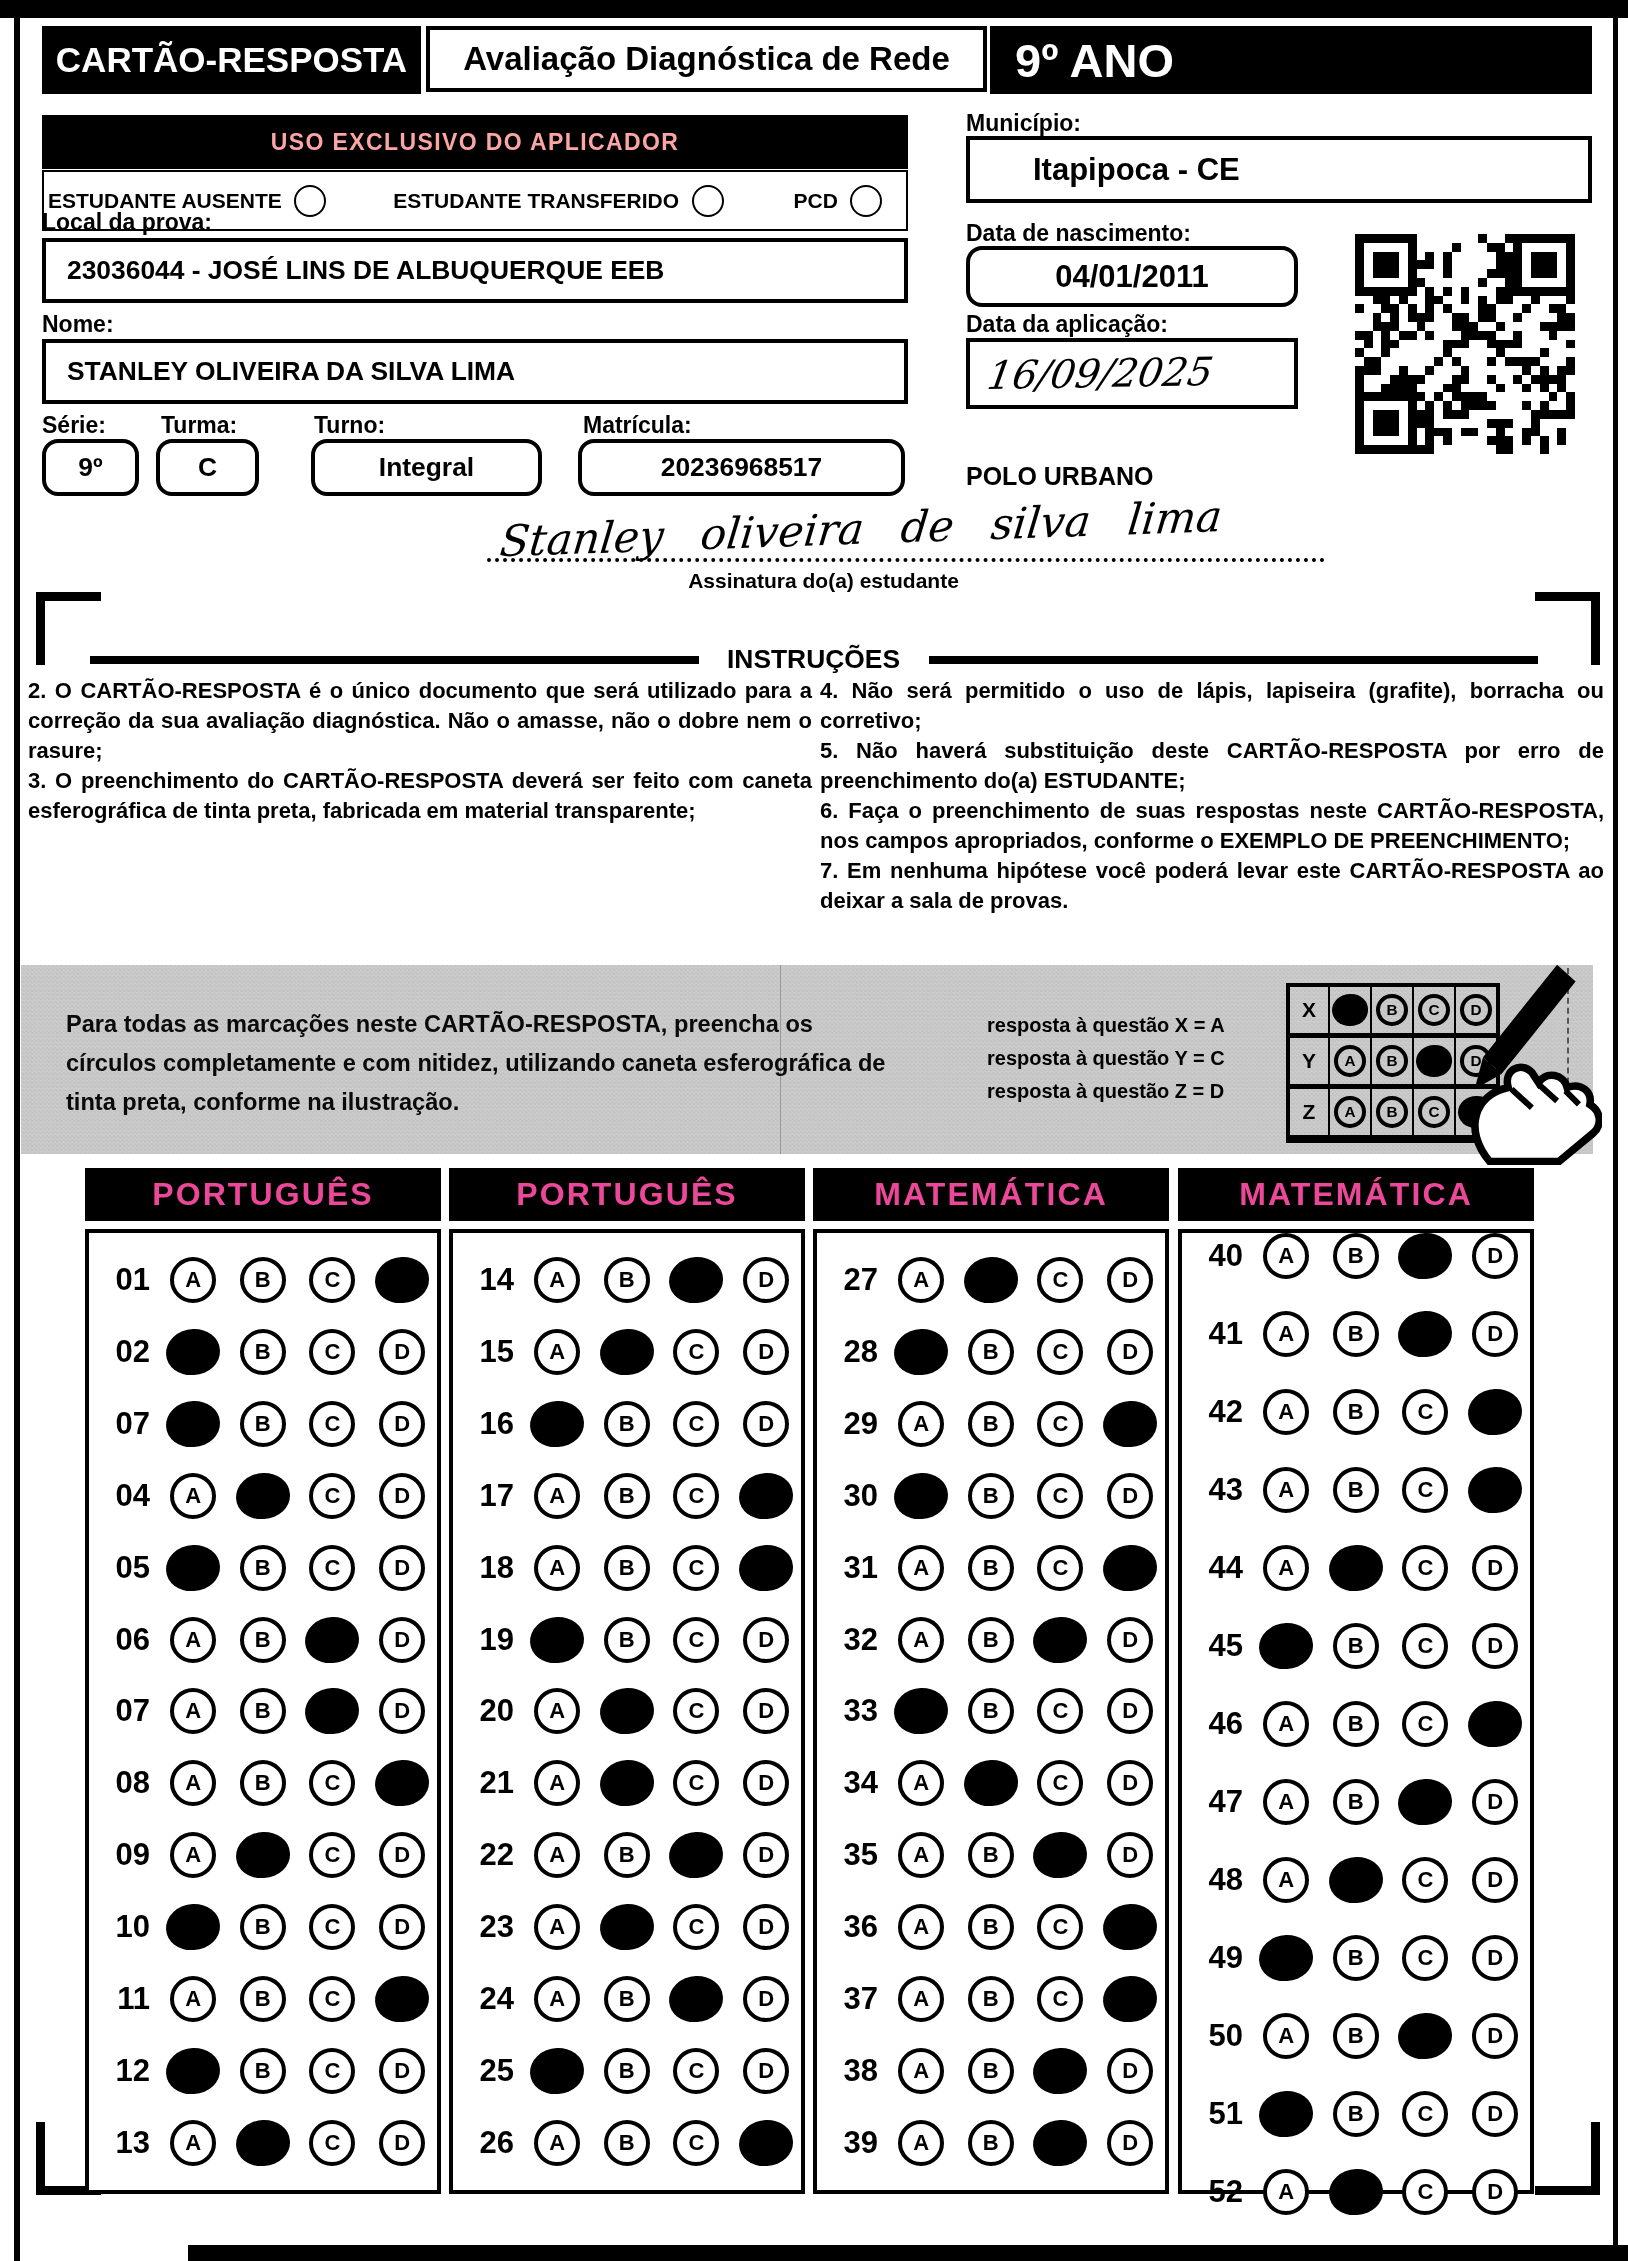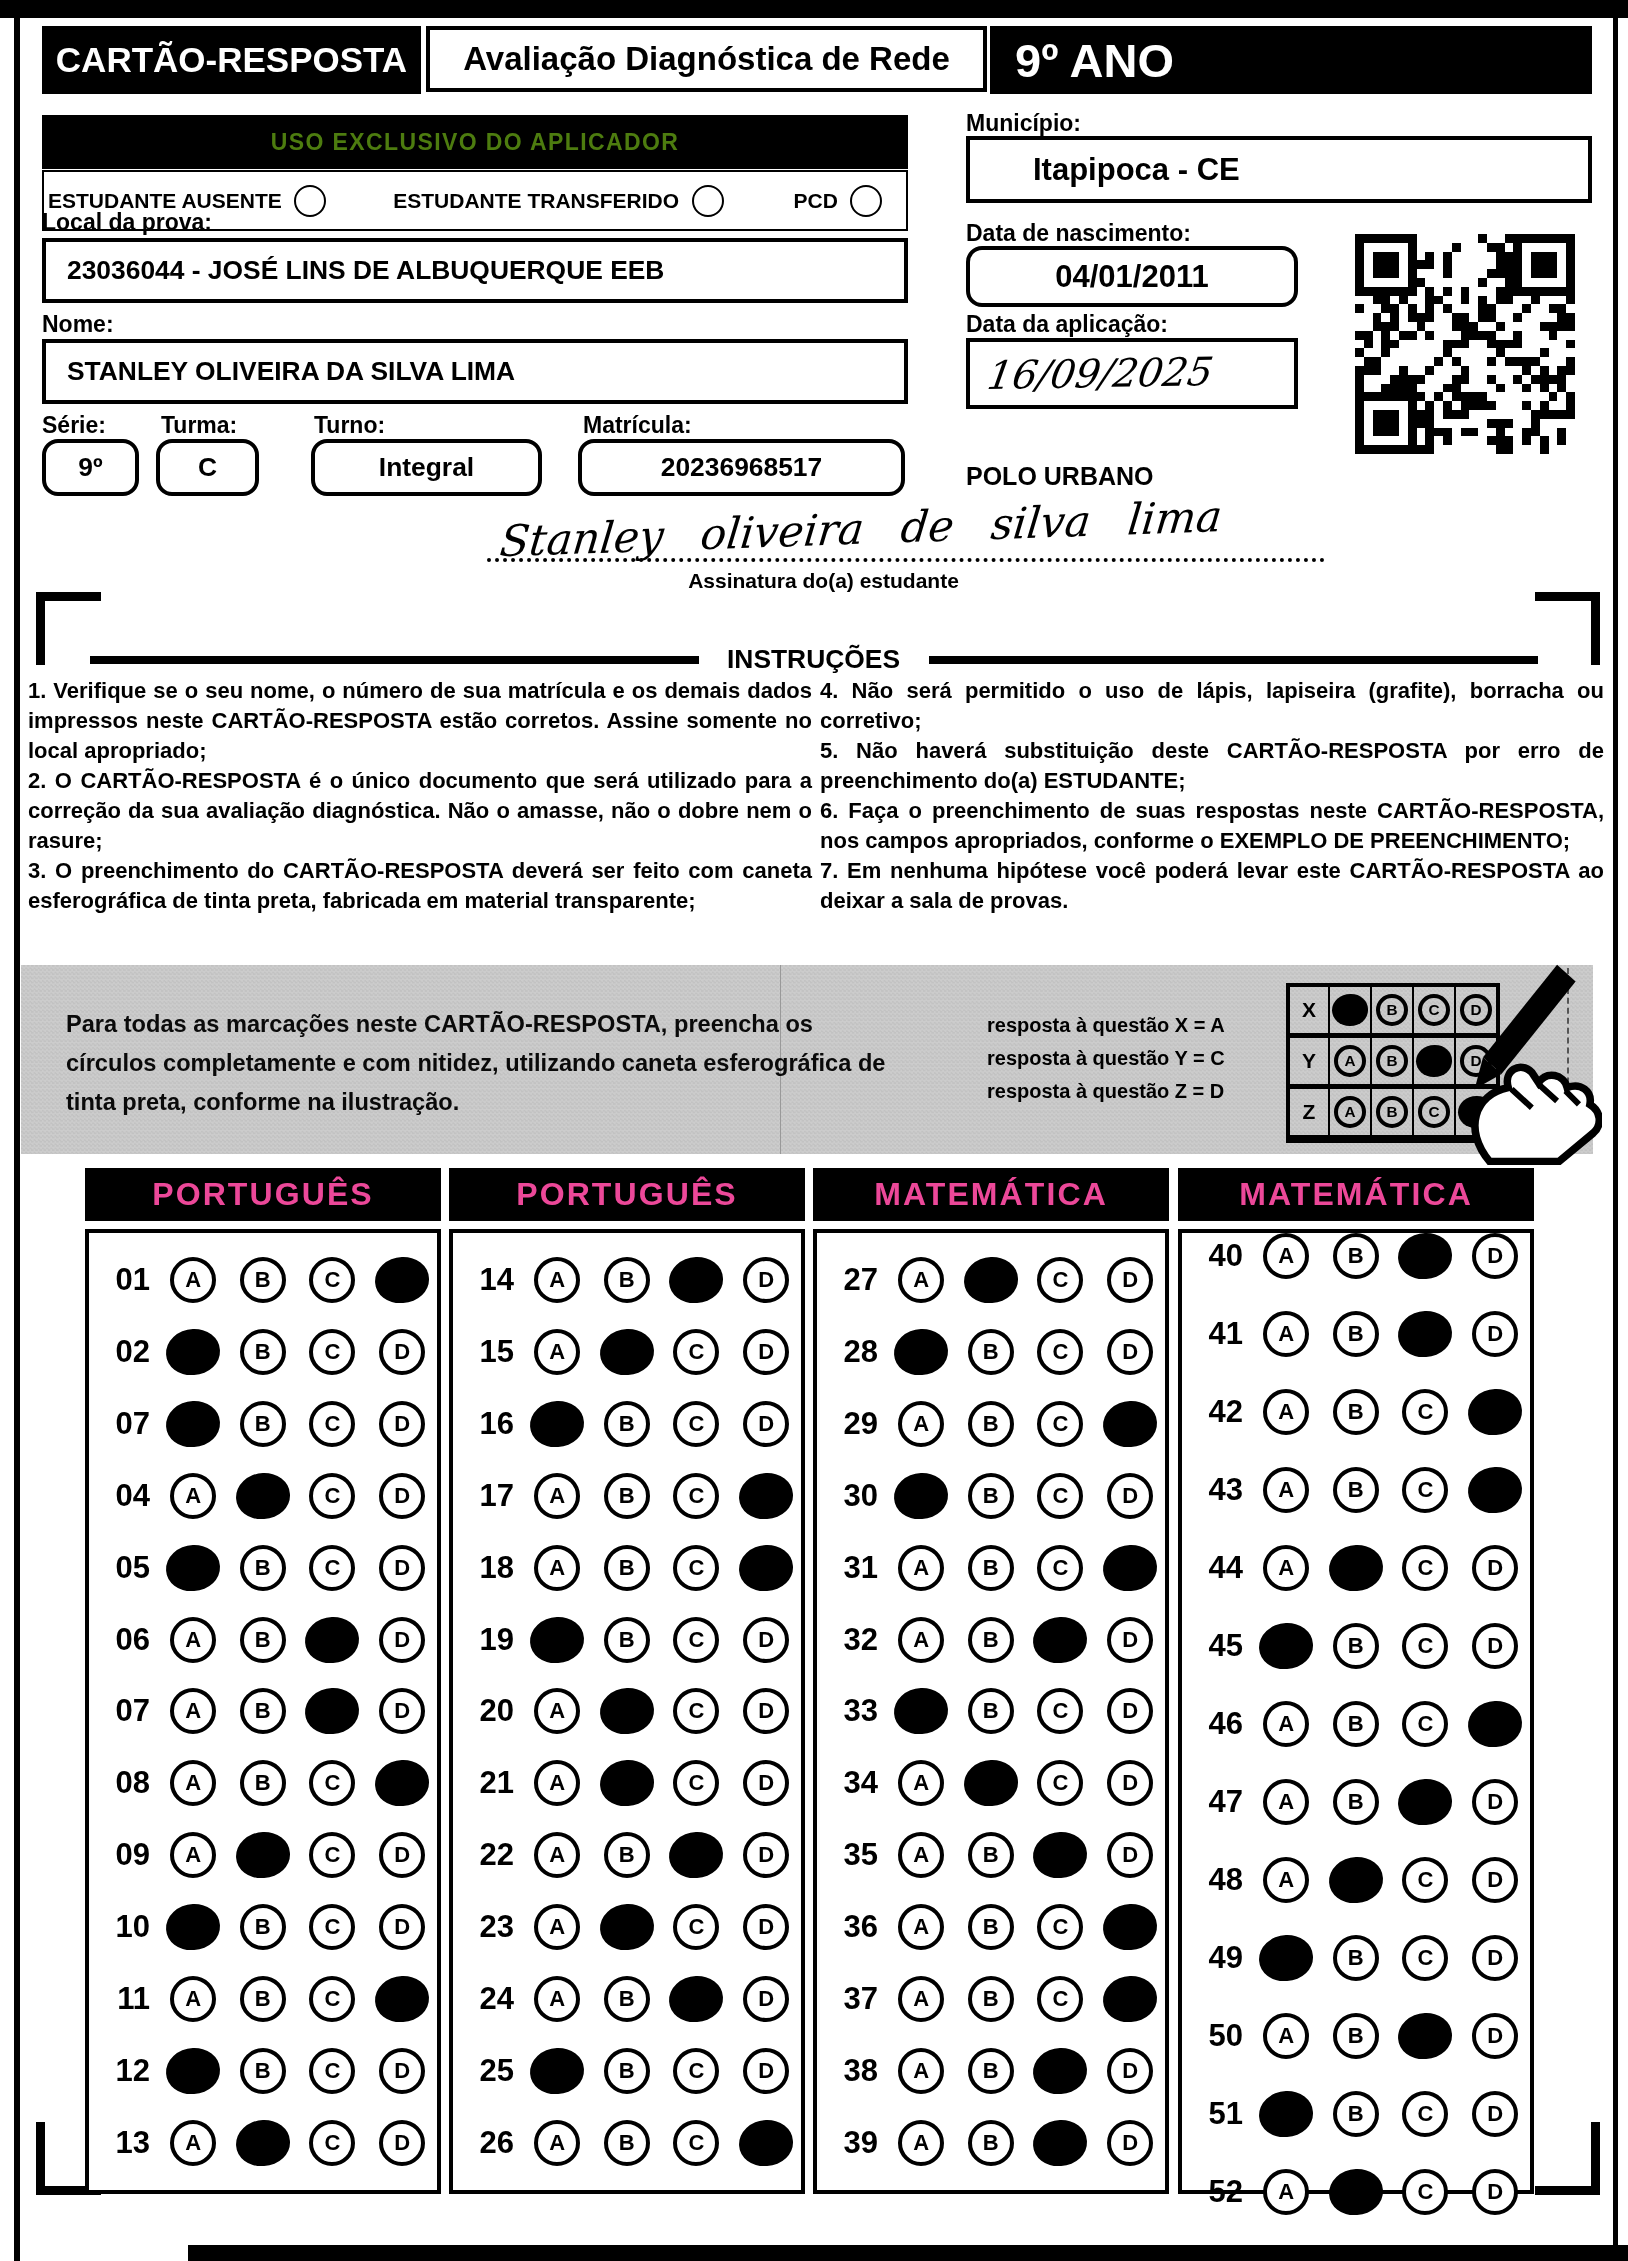--- a/index.html
+++ b/index.html
@@ -21,21 +21,21 @@
 
   
   .title-box{left:42px;top:26.4px;width:379px;height:68px;background:#000;color:#fff;
     display:flex;align-items:center;justify-content:center;font-weight:bold;font-size:35px;}
   .subtitle-box{left:426px;top:26.4px;width:553px;height:58px;border:4.9px solid #000;background:#fff;
     display:flex;align-items:center;justify-content:center;font-weight:bold;font-size:33px;}
   .grade-box{left:990px;top:26.4px;width:602px;height:68px;background:#000;color:#fff;
     display:flex;align-items:center;font-weight:bold;font-size:47px;padding-left:25px;box-sizing:border-box;}
 
   
-  .uso-bar{left:42px;top:115px;width:866px;height:54px;background:#000;color:#4d7c0f;
+  .uso-bar{left:42px;top:115px;width:866px;height:54px;background:#000;color:#fca5a5;
     display:flex;align-items:center;justify-content:center;font-weight:bold;font-size:23px;letter-spacing:1.4px;}
   .options-box{left:42px;top:170px;width:866px;height:61px;border:2.8px solid #000;box-sizing:border-box;
     display:flex;align-items:center;background:#fff;font-weight:bold;font-size:21px;}
   .opt{display:flex;align-items:center;gap:12.5px;}
   .opt-circle{width:28px;height:28px;border:2.8px solid #000;border-radius:50%;background:#fff;}
 
   .field-label{font-weight:bold;font-size:23px;}
   .field-box{border:4.9px solid #000;box-sizing:border-box;background:#fff;display:flex;align-items:center;
     font-weight:bold;font-size:26.4px;}
   .pl30{padding-left:21px;} .pl90{padding-left:63px;}
@@ -365,21 +365,20 @@
   </svg>
 
 <div class="abs sig-line"></div>
 <div class="abs sig-script">Stanley oliveira de silva lima</div>
 <div class="abs sig-label">Assinatura do(a) estudante</div>
 
 <div class="abs instr-rule rule-l"></div>
 <div class="abs instr-title">INSTRUÇÕES</div>
 <div class="abs instr-rule rule-r"></div>
 <div class="abs instr-col col-l" id="instr-left">
-    <p>1. Verifique se o seu nome, o número de sua matrícula e os demais dados impressos neste CARTÃO-RESPOSTA estão corretos. Assine somente no local apropriado;</p>
     <p>2. O CARTÃO-RESPOSTA é o único documento que será utilizado para a correção da sua avaliação diagnóstica. Não o amasse, não o dobre nem o rasure;</p>
     <p>3. O preenchimento do CARTÃO-RESPOSTA deverá ser feito com caneta esferográfica de tinta preta, fabricada em material transparente;</p>
   </div>
 <div class="abs instr-col col-r" id="instr-right">
     <p>4. Não será permitido o uso de lápis, lapiseira (grafite), borracha ou corretivo;</p>
     <p>5. Não haverá substituição deste CARTÃO-RESPOSTA por erro de preenchimento do(a) ESTUDANTE;</p>
     <p>6. Faça o preenchimento de suas respostas neste CARTÃO-RESPOSTA, nos campos apropriados, conforme o EXEMPLO DE PREENCHIMENTO;</p>
     <p>7. Em nenhuma hipótese você poderá levar este CARTÃO-RESPOSTA ao deixar a sala de provas.</p>
   </div>
 

